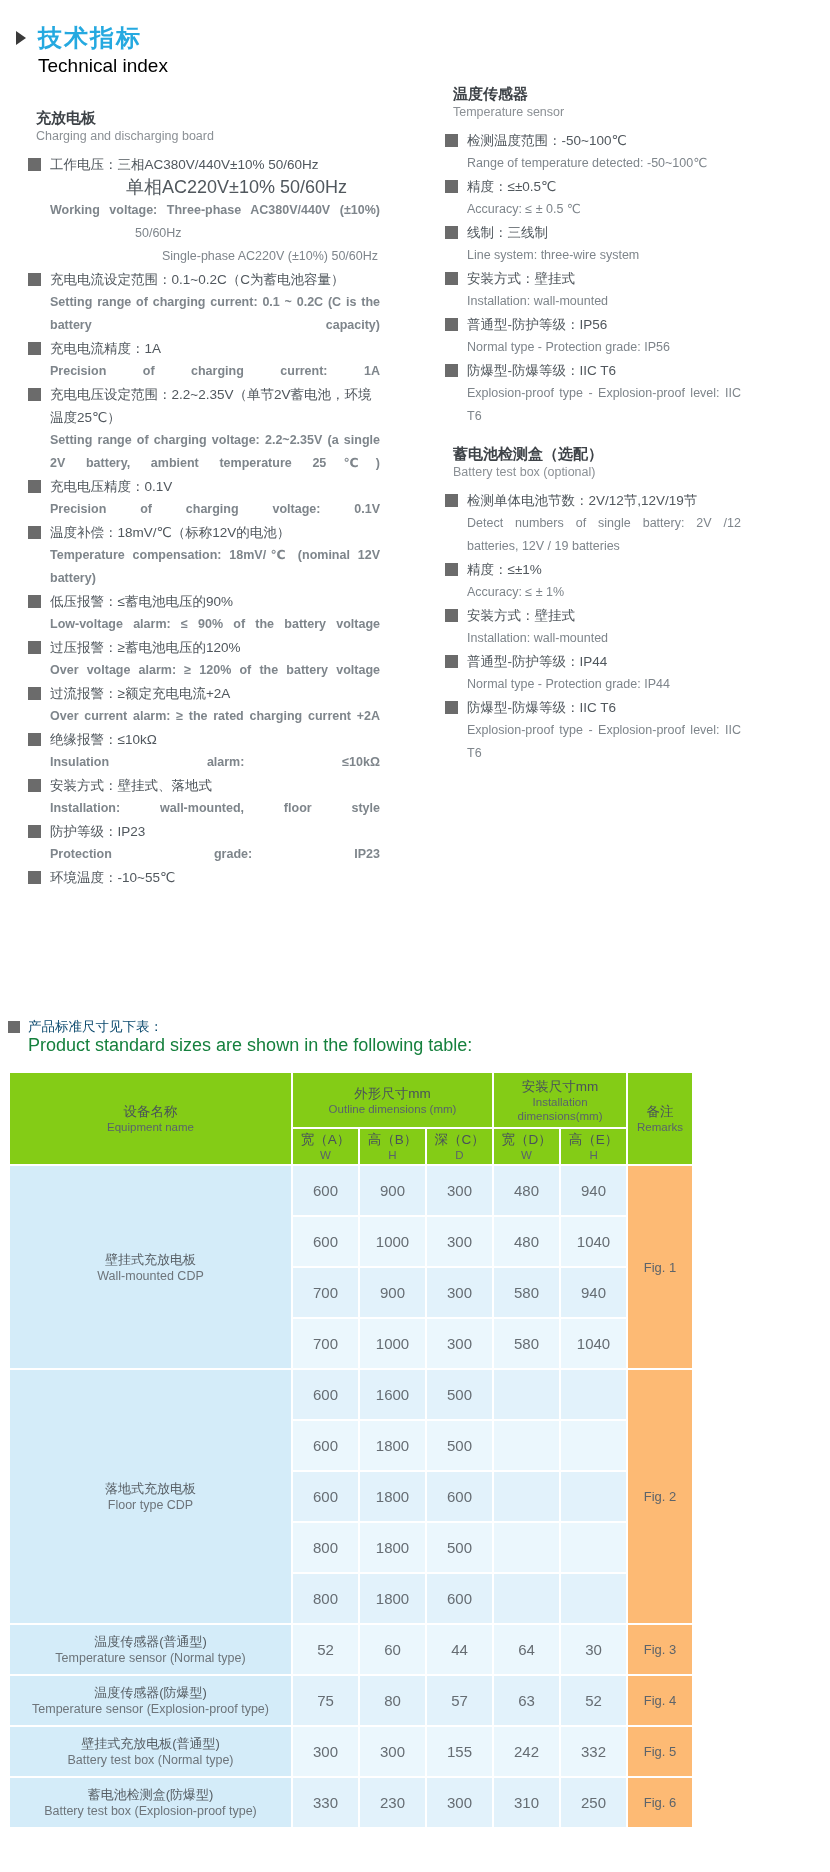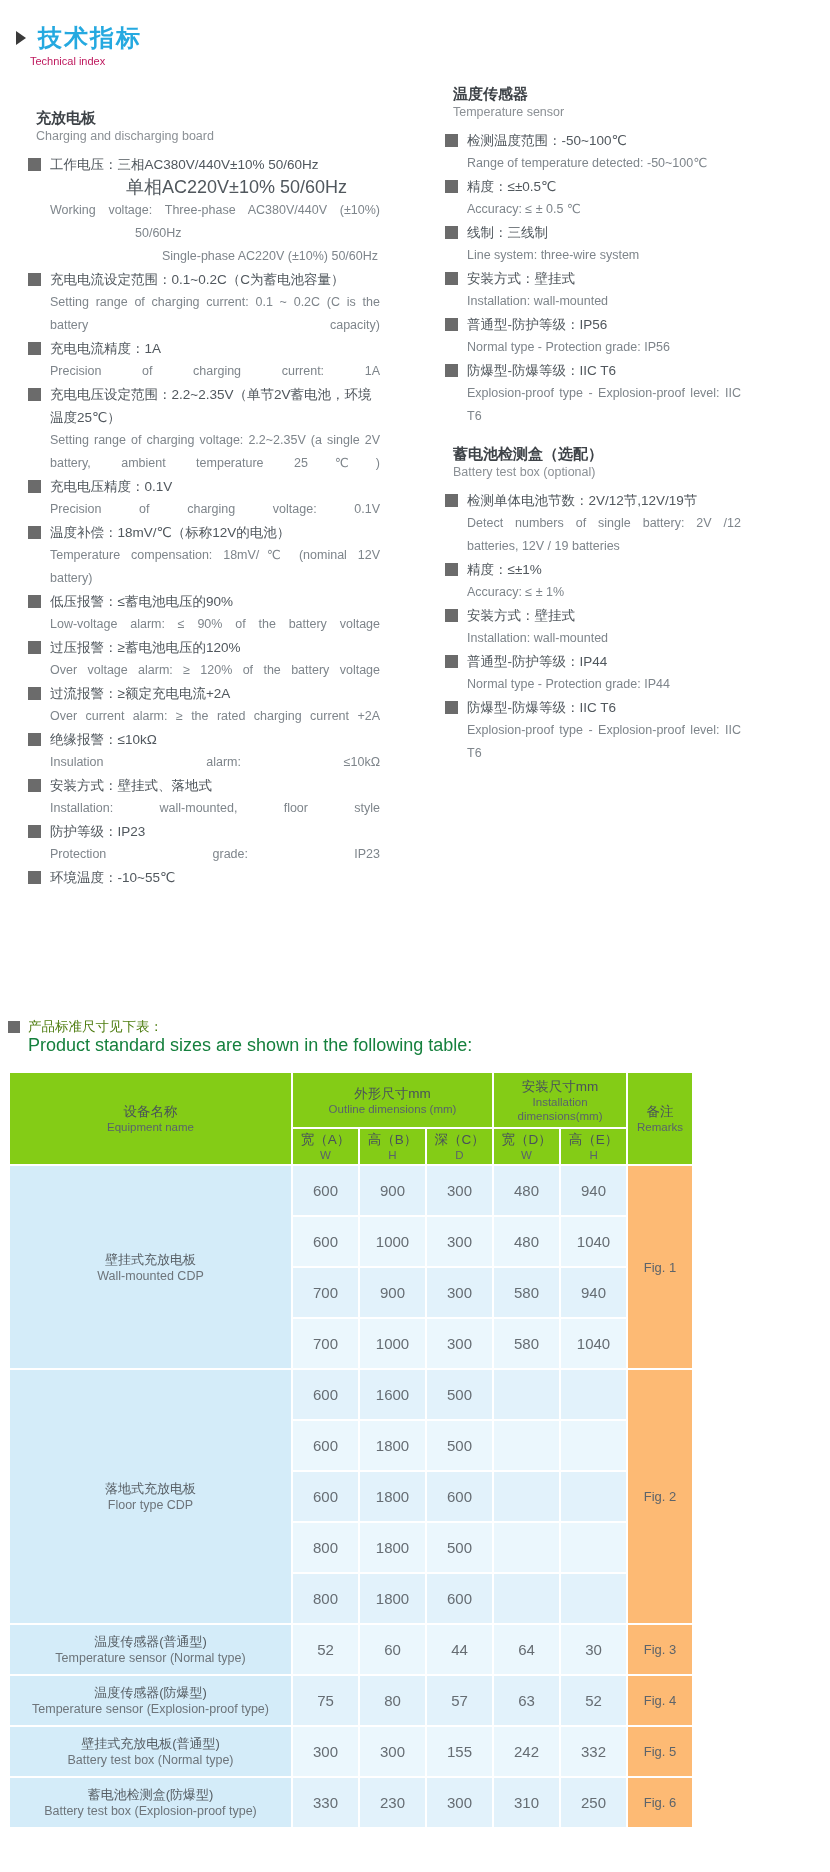--- a/index.html
+++ b/index.html
@@ -4,43 +4,43 @@
 <style>
   html,body { margin:0; padding:0; background:#ffffff; }
   body { font-family:"Liberation Sans","DejaVu Sans",sans-serif; }
   .page { position:relative; width:830px; height:1872px; background:#ffffff; overflow:hidden;border-radius:6px; }
 
   
   .doc-header { position:absolute; left:16px; top:24px; }
   .title-row { display:flex; align-items:center; }
   .arrow-icon { width:0; height:0; border-left:10px solid #3a3a3a; border-top:7px solid transparent; border-bottom:7px solid transparent; margin-right:12px; }
   .title-cn { color:#25a9e0; font-size:24px; font-weight:bold; letter-spacing:2px; margin:0; line-height:28px; }
-  .title-en { color:#be185d; font-size:11px; margin-left:14px; margin-top:3px; }
+  .title-en { color:#000000; font-size:19px; margin-left:22px; margin-top:3px; }
 
   
   .col { position:absolute; top:84px; }
   .col-left  { left:28px;  width:352px;margin-top:24px; }
   .col-right { left:445px; width:296px; }
   .sec-head .sh-cn { font-size:15px; font-weight:bold; color:#3d4247; padding-left:8px; line-height:19px; }
   .sec-head .sh-en { font-size:12.5px; color:#8b9095; padding-left:8px; margin-top:2px; line-height:15px; }
   .spec-list { margin-top:9px; }
   .sec-gap { margin-top:16px; }
 
   .spec-item { position:relative; padding-left:22px; }
   .bullet-icon { position:absolute; left:0; top:5px; width:13px; height:13px; background:#6b6b6b; }
   .l-cn  { font-size:13.5px; color:#50575d; line-height:23px; }
   .l-cn2 { font-size:18px; color:#50575d; line-height:23px; padding-left:76px; }
   .l-en  { font-size:12.5px; color:#7e858b; line-height:23px; text-align:justify; }
-  .l-en-stretch { text-align:justify; text-align-last:justify; }
+  .l-en-stretch { text-align:justify; text-align-last:justify;font-weight:bold; }
   .l-en2 { font-size:12.5px; color:#7e858b; line-height:23px; padding-left:85px; }
   .l-en3 { font-size:12.5px; color:#7e858b; line-height:23px; padding-left:112px; }
 
   
   .table-block { position:absolute; left:8px; top:1018px; width:684px; }
-  .table-intro-cn { position:relative; padding-left:20px; font-size:13.5px; color:#4d7c0f; line-height:18px; }
+  .table-intro-cn { position:relative; padding-left:20px; font-size:13.5px; color:#0c4a6e; line-height:18px; }
   .table-intro-cn .bullet-icon { top:3px; width:12px; height:12px; }
   .table-intro-en { padding-left:20px; font-size:18px; color:#15803d; line-height:18px; }
 
   table.size-table { border-collapse:collapse; table-layout:fixed; width:684px; margin-top:17px; }
   .size-table th, .size-table td { border:2px solid #ffffff; padding:0; text-align:center; vertical-align:middle; }
   .size-table thead th { background:#84cc16; font-weight:normal; }
   .size-table tr.main-h { height:56px; }
   .size-table tr.sub-h  { height:37px; }
   .size-table tbody tr  { height:51px; }
   .th-cn { font-size:13.5px; color:#49525a; line-height:17px; }

